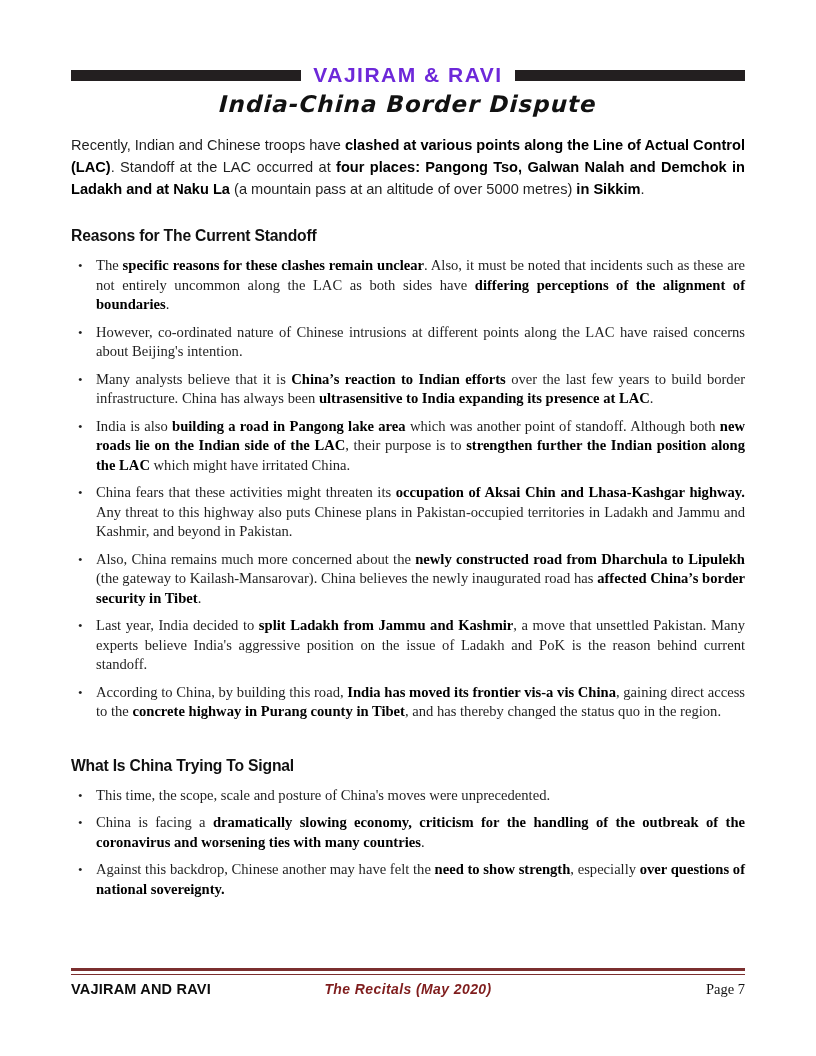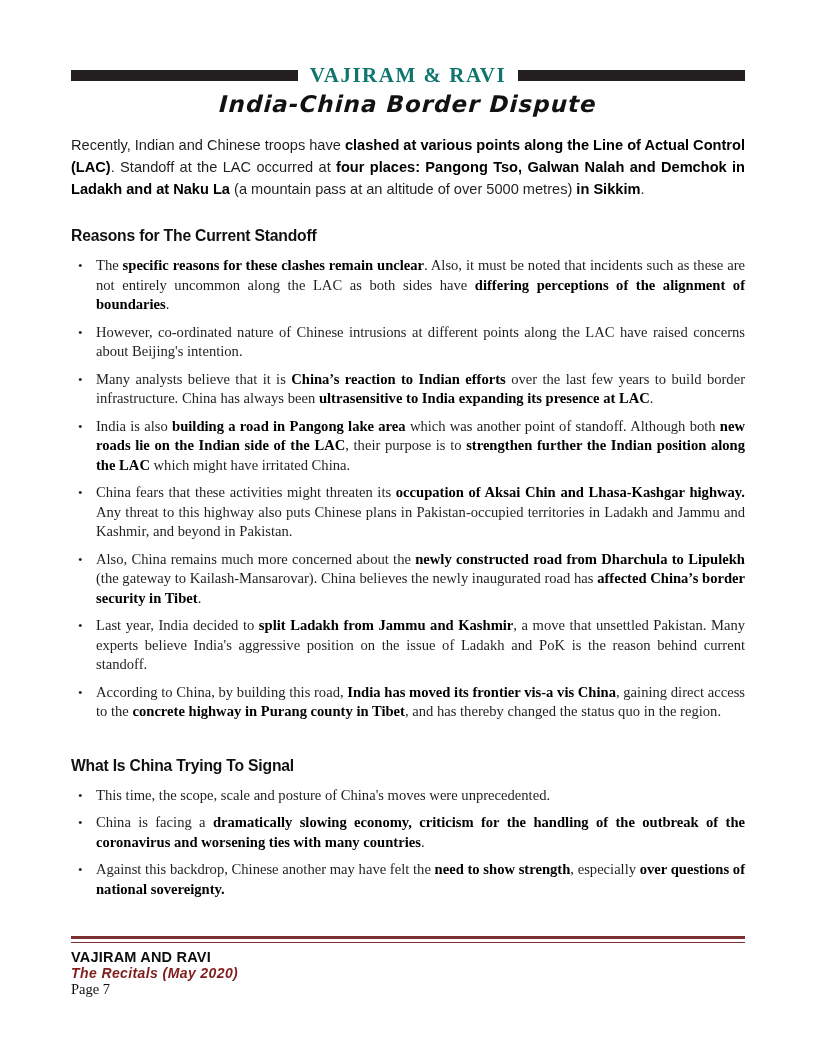--- a/index.html
+++ b/index.html
@@ -22,25 +22,25 @@
     display: flex;
     align-items: center;
     height: 22px;
   }
   .brandbar .bar {
     flex: 1;
     height: 11px;
     background: #231f20;
   }
   .brand-text {
-    font-family: Liberation Serif, serif;
+    font-family: Liberation Sans, sans-serif;
     font-weight: bold;
     font-size: 21px;
     letter-spacing: 1.5px;
-    color: #0f766e;
+    color: #6d28d9;
     padding: 0 12px;
     white-space: nowrap;
   }
   
   .doc-title {
     text-align: center;
     font-family: "DejaVu Sans", sans-serif;
     font-style: italic;
     font-weight: bold;
     font-size: 23px;
@@ -94,21 +94,20 @@
     height: 7px;
     border-top: 3px solid #7b2f2f;
     border-bottom: 1px solid #7b2f2f;
   }
   .footer-row {
     display: flex;
     align-items: baseline;
     justify-content: space-between;
     padding-top: 6px;
     font-size: 14px;
-    flex-direction: column;
   }
   .footer-left {
     font-weight: bold;
     font-size: 14.5px;
     letter-spacing: 0.2px;
     color: #0d0d0d;
     flex: 1;
   }
   .footer-center {
     font-weight: bold;
@@ -117,21 +116,21 @@
     letter-spacing: 0.4px;
     color: #7f1d1d;
     flex: 1;
     text-align: center;
   }
   .footer-right {
     font-family: "Liberation Serif", serif;
     font-size: 14.5px;
     color: #111111;
     flex: 1;
-    text-align: left;
+    text-align: right;
   }
 </style>
 </head>
 <body>
 
 <div class="page">
 
   <div class="brandbar">
     <div class="bar"></div>
     <div class="brand-text">VAJIRAM &amp; RAVI</div>

